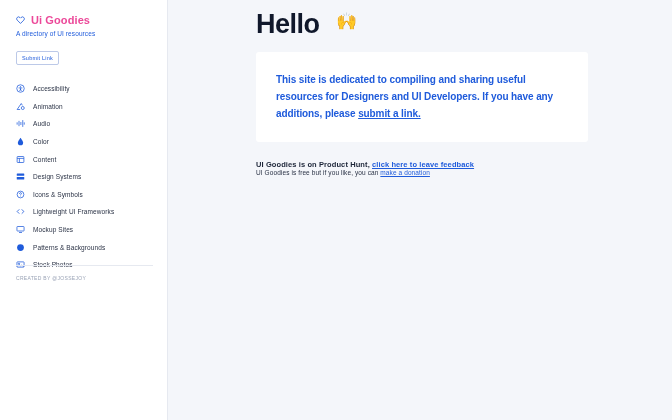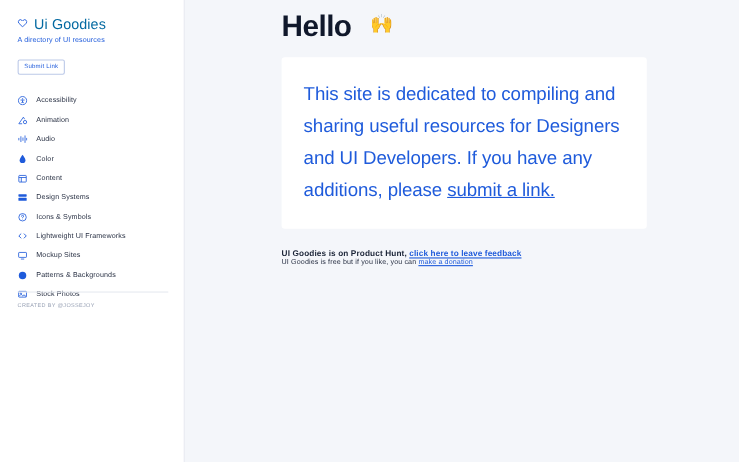--- a/index.html
+++ b/index.html
@@ -18,21 +18,21 @@
     border-right: 1px solid #e6e9f0;
     padding: 14px 14px 0 16px;
     position: relative;
   }
   .brand {
     display: flex; align-items: center; gap: 6px;
     margin-bottom: 4px;
   }
   .brand-heart { color: #1f5bdb; font-size: 11px; line-height: 1; }
   .brand-title {
-    font-size: 13px; font-weight: normal; color: #0369a1; letter-spacing: .1px;
+    font-size: 11px; font-weight: bold; color: #ec4899; letter-spacing: .1px;
   }
   .brand-sub {
     font-size: 6.5px; color: #1f5bdb; margin-bottom: 9px; letter-spacing: .1px;
   }
   .submit-btn {
     display: inline-block;
     font-size: 5.5px;
     color: #1f5bdb;
     border: 1px solid #bcc9e8;
     border-radius: 2px;
@@ -84,21 +84,21 @@
   }
   .hello-emoji { font-size: 17px; line-height: 1.6; }
 
   .card {
     background: #ffffff;
     border-radius: 3px;
     padding: 19px 20px 20px 20px;
     margin-bottom: 18px;
   }
   .card-text {
-    font-size: 17px; font-weight: normal;
+    font-size: 10px; font-weight: bold;
     line-height: 1.72;
     color: #1f5bdb;
     letter-spacing: -0.1px;
   }
   .card-link {
     color: #1f5bdb; text-decoration: underline; cursor: pointer;
   }
 
   .foot-line {
     font-size: 7.5px; font-weight: bold; color: #1b2437;

